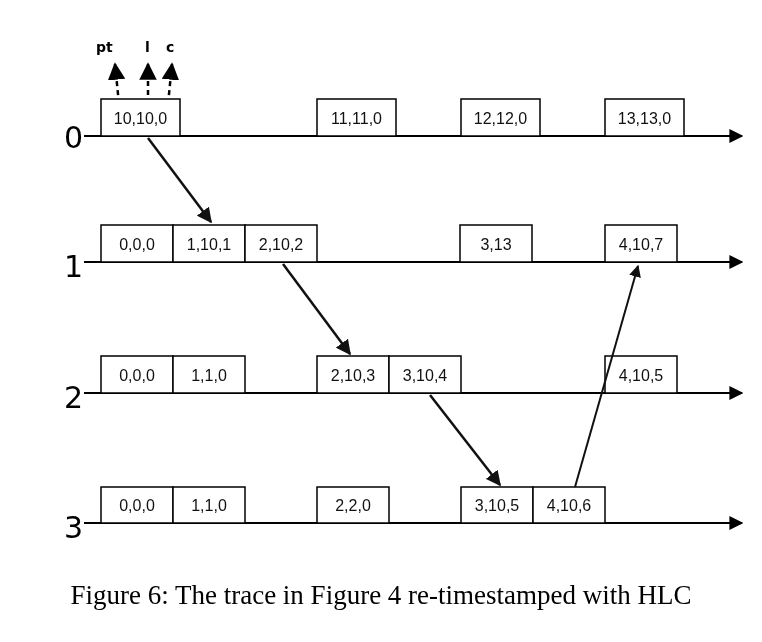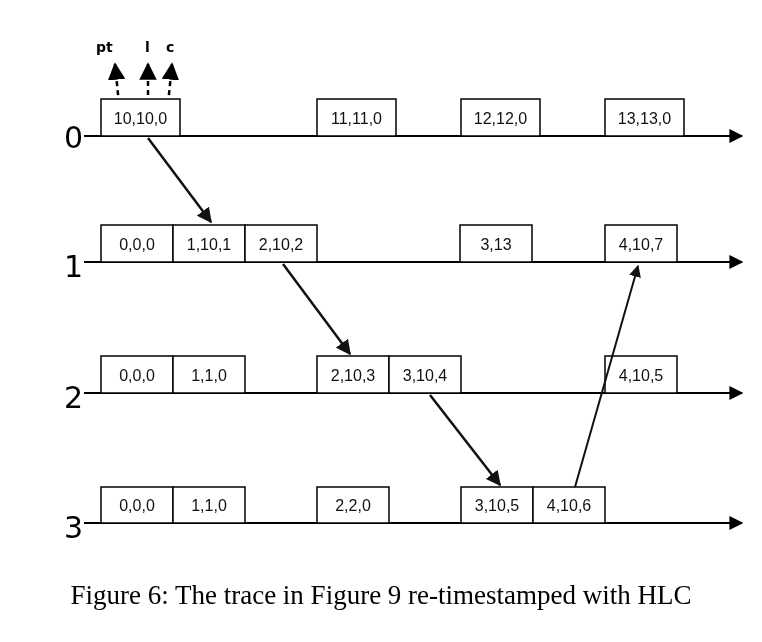--- a/index.html
+++ b/index.html
@@ -92,13 +92,13 @@
   </g>
 
   <g>
     <line x1="148" y1="138" x2="211" y2="222" stroke="#111" stroke-width="2.5" marker-end="url(#msghead)"></line>
     <line x1="283" y1="264" x2="350" y2="354" stroke="#111" stroke-width="2.5" marker-end="url(#msghead)"></line>
     <line x1="430" y1="395" x2="500" y2="485" stroke="#111" stroke-width="2.5" marker-end="url(#msghead)"></line>
     <line x1="575" y1="487" x2="638" y2="266" stroke="#111" stroke-width="2" marker-end="url(#msghead)"></line>
   </g>
 </svg>
 
-<div class="caption">Figure 6: The trace in Figure 9 re-timestamped with HLC</div>
+<div class="caption">Figure 6: The trace in Figure 4 re-timestamped with HLC</div>
 
 </body></html>

